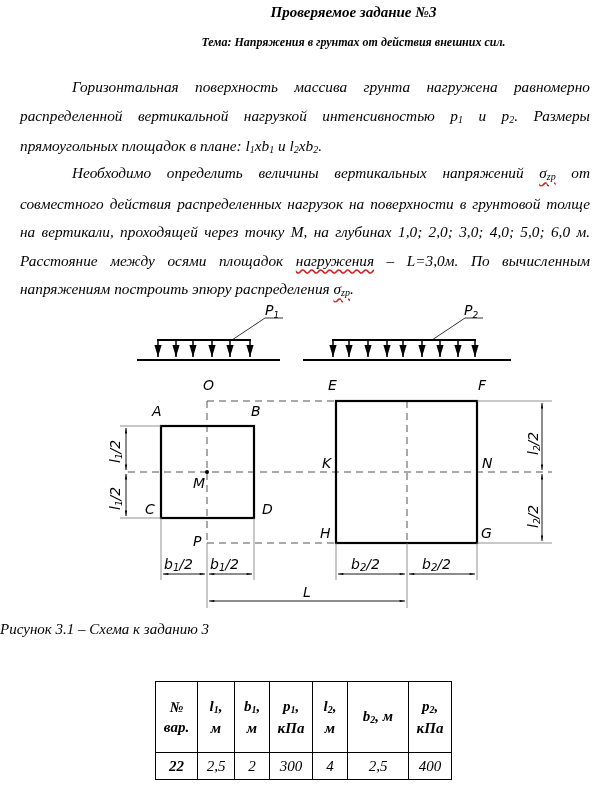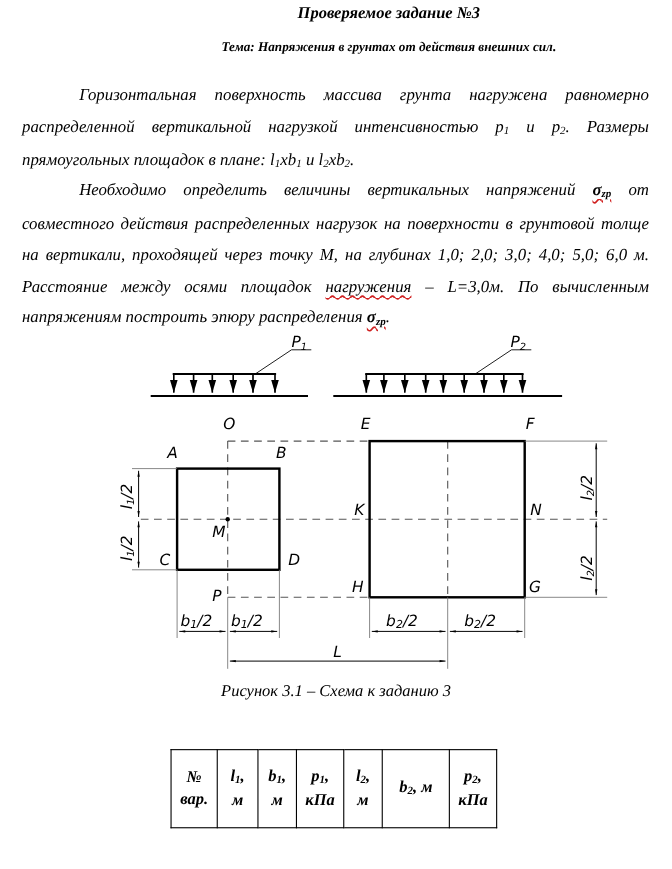--- a/index.html
+++ b/index.html
@@ -8,25 +8,25 @@
   .title { position: absolute; left: 0; width: 611px; text-align: center;
            font-weight: bold; font-style: italic; font-size: 15px; padding-left: 48px; }
   .t1 { top: 4px; }
   .t2 { top: 35px; font-size: 12px; }
   .para { position: absolute; left: 20px; width: 570px; font-style: italic;
           font-size: 15.3px; line-height: 28.5px; text-align: justify; margin-top: 12px; }
   .para .ind { display: inline-block; width: 52px; }
   .p1 { top: 61px; }
   .p2 { top: 147px; }
   .sub { font-size: 10px; vertical-align: baseline; position: relative; top: 2px; }
-  .sigma { text-decoration: underline wavy #d02020; text-underline-offset: 3px; font-weight: bold; }
+  .sigma { text-decoration: underline wavy #d02020; text-underline-offset: 3px; }
   .wavy { text-decoration: underline wavy #d02020; text-underline-offset: 3px; }
   svg.fig { position: absolute; left: 0; top: 290px; }
   .lbl { font-family: "DejaVu Sans", sans-serif; font-style: italic; font-size: 14px; fill: #000; }
-  .caption { position: absolute; top: 621px; left: 0; width: 611px; text-align: center;
+  .caption { position: absolute; top: 621px; left: 0; width: 611px; 
              font-style: italic; font-size: 15px; }
   table.data { position: absolute; left: 155px; top: 681px; border-collapse: collapse;
                font-style: italic; font-size: 15px; }
   table.data th, table.data td { border: 1px solid #000; text-align: center; padding: 0 2px; }
   table.data th { font-weight: bold; height: 70px; line-height: 20px; }
   table.data td { height: 26px; }
   table.data td.bold { font-weight: bold; }
 </style>
 </head>
 <body>
@@ -152,14 +152,23 @@
   <tbody>
       <tr>
     <th style="width:37px"><span>№</span><br><span>вар.</span></th>
     <th style="width:32px"><span>l</span><span class="sub">1</span>,<br><span>м</span></th>
     <th style="width:30px"><span>b</span><span class="sub">1</span>,<br><span>м</span></th>
     <th style="width:38px"><span>p</span><span class="sub">1</span>,<br><span>кПа</span></th>
     <th style="width:30px"><span>l</span><span class="sub">2</span>,<br><span>м</span></th>
     <th style="width:56px"><span>b</span><span class="sub">2</span>, <span>м</span></th>
     <th style="width:38px"><span>p</span><span class="sub">2</span>,<br><span>кПа</span></th>
   </tr>
+  <tr>
+    <td class="bold">22</td>
+    <td>2,5</td>
+    <td>2</td>
+    <td>300</td>
+    <td>4</td>
+    <td>2,5</td>
+    <td>400</td>
+  </tr>
 </tbody>
   </table>
 
 </body></html>

